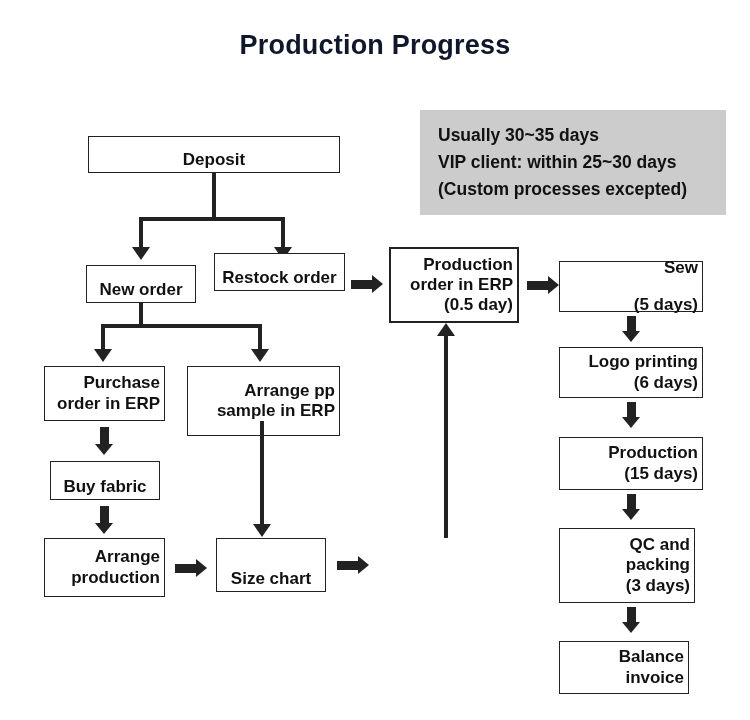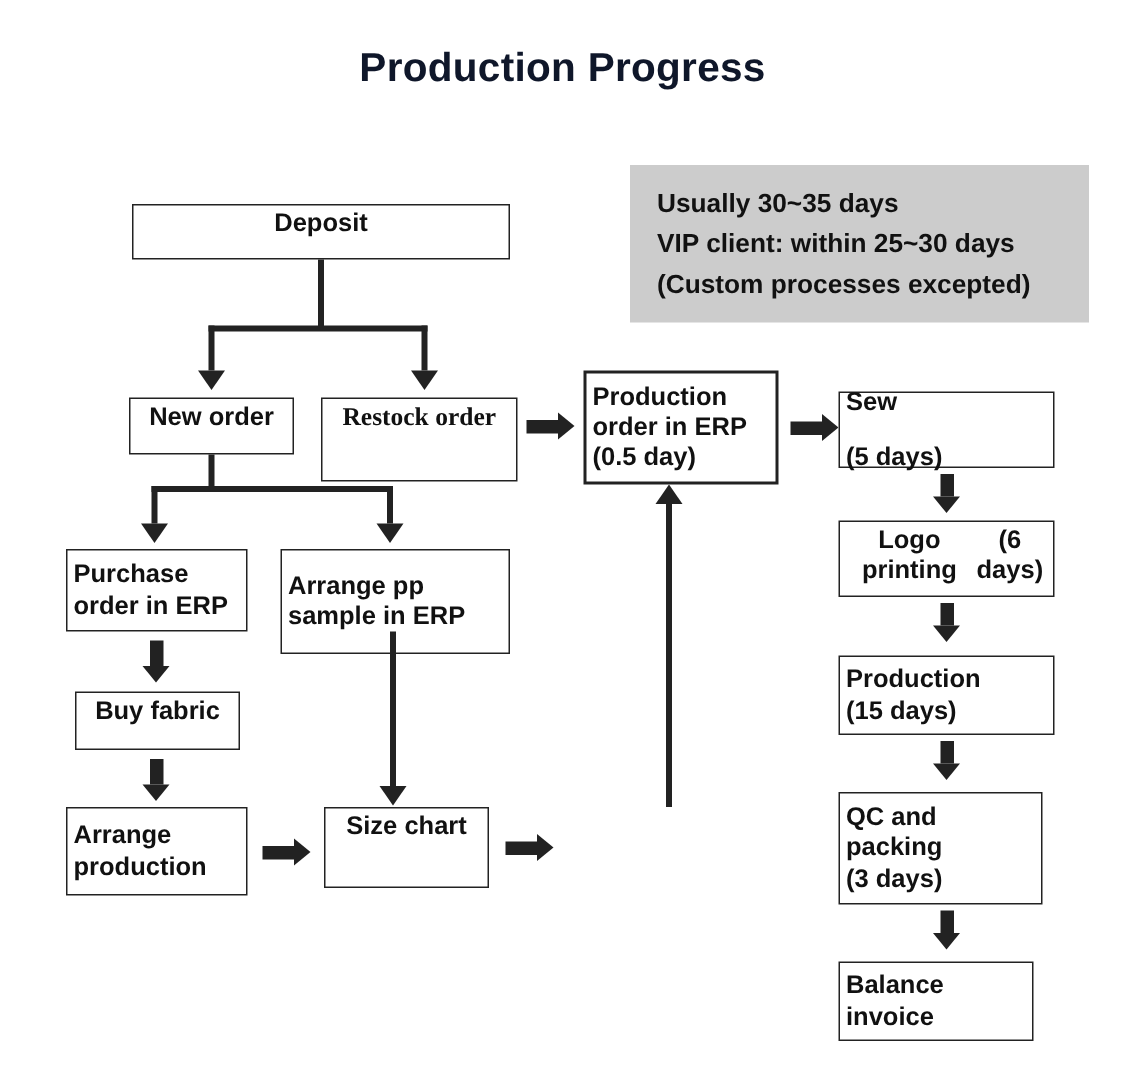--- a/index.html
+++ b/index.html
@@ -25,21 +25,21 @@
     font-weight: bold;
     color: #0f172a;
     letter-spacing: 0.2px;
   }
   .node {
     position: absolute;
     box-sizing: border-box;
     border: 2px solid #222222;
     background: #ffffff;
     display: flex;
-    align-items: flex-start;
+    align-items: flex-end;
     justify-content: center;
     text-align: center;
     font-size: 17px;
     font-weight: bold;
     color: #111111;
     line-height: 1.18;
     padding: 2px 4px;
   }
   .node.thin {
     border-width: 1.5px;
@@ -142,21 +142,21 @@
   <div class="vline" style="left:212px; top:173px; height:46px;"></div>
   <div class="hline" style="left:139px; top:217px; width:146px;"></div>
   <div class="vline" style="left:139px; top:217px; height:30px;"></div>
   <div class="vline" style="left:281px; top:217px; height:30px;"></div>
   <div class="arrow-down" style="left:132px; top:247px;"></div>
   <div class="arrow-down" style="left:274px; top:247px;"></div>
 
   <div class="node thin" style="left:86px; top:265px; width:110px; height:38px;">
     <span>New order</span>
   </div>
-  <div class="node thin" style="left:214px; top:265px; width:131px; height:56px;font-family:Liberation Serif, serif;">
+  <div class="node thin" style="left:214px; top:253px; width:131px; height:38px;">
     <span>Restock order</span>
   </div>
 
   <div class="r-arrow" style="left:351px; top:277px; width:32px;">
     <div class="shaft" style="width:21px;"></div>
       <div class="head"></div>
   </div>
 
   <div class="vline" style="left:139px; top:303px; height:23px;"></div>
   <div class="hline" style="left:101px; top:324px; width:161px;"></div>
@@ -229,21 +229,21 @@
   <div class="node thin" style="left:559px; top:261px; width:144px; height:51px; flex-direction:column;gap:16px;">
     <span>Sew</span>
     <span>(5 days)</span>
   </div>
 
   <div class="d-arrow" style="left:623px; top:316px; height:26px;">
     <div class="shaft" style="height:15px;"></div>
       <div class="head"></div>
   </div>
 
-  <div class="node thin" style="left:559px; top:347px; width:144px; height:51px; ">
+  <div class="node thin" style="left:559px; top:347px; width:144px; height:51px; flex-direction:column;">
     <span>Logo printing</span>
     <span>(6 days)</span>
   </div>
 
   <div class="d-arrow" style="left:623px; top:402px; height:26px;">
     <div class="shaft" style="height:15px;"></div>
       <div class="head"></div>
   </div>
 
   <div class="node thin" style="left:559px; top:437px; width:144px; height:53px; flex-direction:column;">

